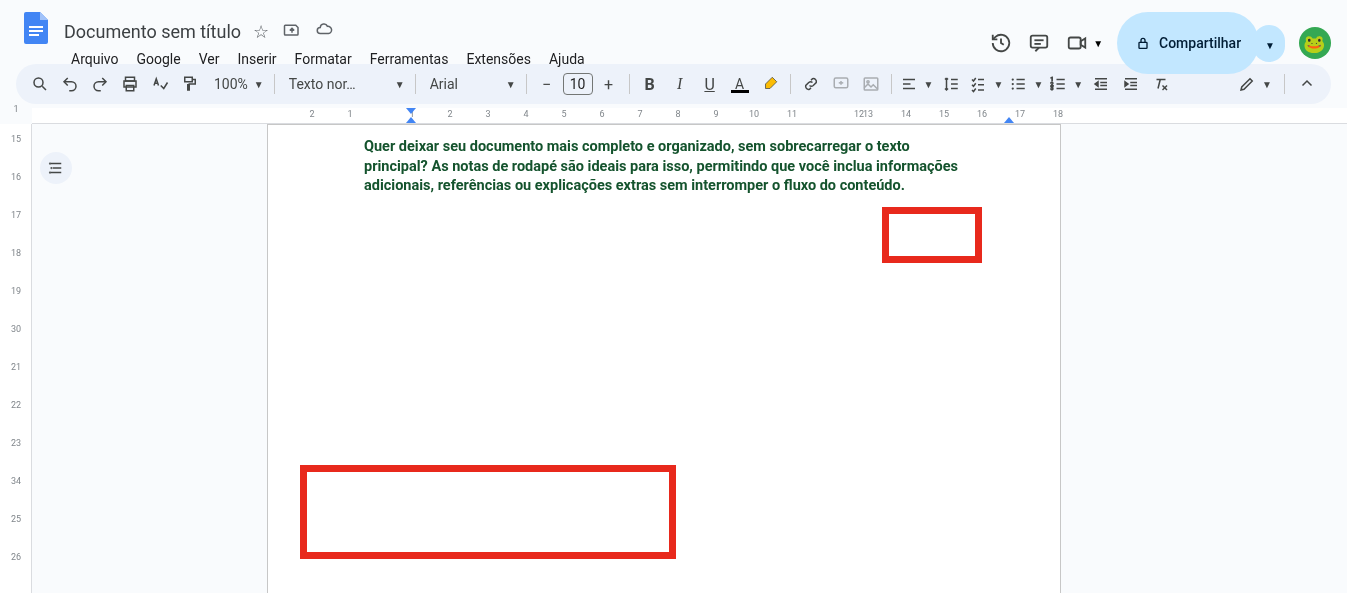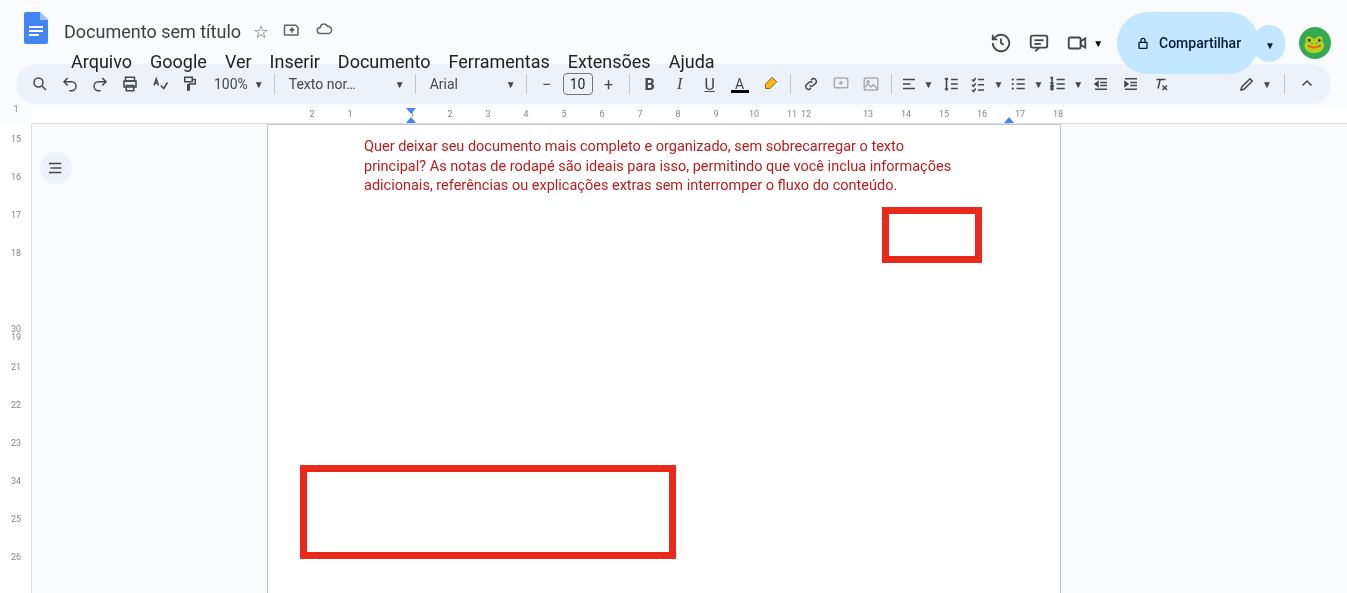--- a/index.html
+++ b/index.html
@@ -8,21 +8,21 @@
 
 .header { display: flex; align-items: flex-start; padding: 8px 16px 0 16px; height: 60px; }
 .docs-logo { width: 40px; height: 40px; display: flex; align-items: center; justify-content: center; }
 .docs-logo svg { width: 36px; height: 36px; }
 .title-area { flex: 1; margin-left: 8px; margin-top: 11px; }
 .title-row { display: flex; align-items: center; gap: 12px; height: 24px; }
 .doc-title { font-size: 18px; color: #3c4043; }
 .title-icons { display: flex; gap: 14px; align-items: center; color: #5f6368; }
 .title-icons span { font-size: 18px; cursor: pointer; }
 .menu-bar { display: flex; gap: 4px; margin-top: 4px; }
-.menu-item { font-size: 18px; color: #202124; padding: 4px 7px; cursor: pointer; border-radius: 4px; }
+.menu-item { font-size: 14px; color: #202124; padding: 4px 7px; cursor: pointer; border-radius: 4px; }
 .header-right { display: flex; align-items: center; gap: 14px; padding-top: 4px; }
 .header-icon { width: 24px; height: 24px; display: flex; align-items: center; justify-content: center; color: #444746; cursor: pointer; font-size: 20px; }
 .meet-group { display: flex; align-items: center; gap: 2px; }
 .share-btn { background: #c2e7ff; border-radius: 40px; padding: 23px 18px; display: flex; align-items: center; gap: 8px; font-size: 14px; color: #001d35; cursor: pointer; font-weight: 500; }
 .share-dropdown { background: #c2e7ff; border-radius: 40px; padding: 9px 10px; margin-left: -6px; cursor: pointer; color: #001d35; }
 .avatar { width: 32px; height: 32px; border-radius: 50%; background: #34a853; display: flex; align-items: center; justify-content: center; font-size: 18px; }
 
 
 .toolbar { margin: 4px 16px 0 16px; background: #edf2fa; border-radius: 24px; height: 40px; display: flex; align-items: center; padding: 0 10px; gap: 2px; }
 .tb-btn { min-width: 28px; height: 28px; display: flex; align-items: center; justify-content: center; color: #444746; cursor: pointer; border-radius: 4px; font-size: 16px; }
@@ -42,21 +42,21 @@
 .h-ruler-content { position: absolute; left: 245px; height: 16px; font-size: 9px; color: #80868b; display: flex; align-items: center; }
 .h-ruler-num { position: absolute; top: 1px; transform: translateX(-50%); }
 .v-ruler { position: absolute; top: 124px; left: 0; bottom: 0; width: 32px; background: #fff; border-right: 1px solid #dadce0; }
 .v-ruler-content { position: absolute; top: -20px; width: 32px; font-size: 9px; color: #80868b; }
 .v-ruler-num { position: absolute; left: 50%; transform: translateX(-50%); }
 
 
 .doc-area { position: absolute; top: 124px; left: 32px; right: 0; bottom: 0; background: #f9fbfd; overflow: hidden; }
 .outline-btn { position: absolute; top: 28px; left: 8px; width: 32px; height: 32px; border-radius: 50%; background: #edf2fa; display: flex; align-items: center; justify-content: center; color: #444746; cursor: pointer; }
 .page { position: absolute; top: 0; left: 235px; width: 794px; background: #fff; border: 1px solid #c7c7c7; height: 560px; }
-.page-content { padding: 12px 96px 0 96px; font-family: Arial, sans-serif; font-size: 14.5px; color: #b91c1c; line-height: 1.35; }
+.page-content { padding: 12px 96px 0 96px; font-family: Arial, sans-serif; font-size: 14.5px; color: #14532d; line-height: 1.35; font-weight: bold; }
 .para { margin-bottom: 16px; }
 .sup-ref { font-size: 9px; vertical-align: super; }
 @keyframes blink { 0%,50%{opacity:1} 51%,100%{opacity:0} }
 
 
 .highlight-box { position: absolute; border: 7px solid #e8291c; pointer-events: none; }
 .hl1 { top: 82px; left: 614px; width: 100px; height: 56px; }
 .hl2 { top: 340px; left: 32px; width: 376px; height: 94px; }
 
 
@@ -89,21 +89,21 @@
         <span><svg width="18" height="18" viewBox="0 0 24 24" fill="none" stroke="#5f6368" stroke-width="2">
               <path d="M18 18H7a4 4 0 0 1 0-8 5 5 0 0 1 9.6-1.5A3.5 3.5 0 0 1 18 18z"></path>
             </svg></span>
       </div>
     </div>
     <div class="menu-bar">
       <span class="menu-item">Arquivo</span>
       <span class="menu-item">Google</span>
       <span class="menu-item">Ver</span>
       <span class="menu-item">Inserir</span>
-      <span class="menu-item">Documento</span>
+      <span class="menu-item">Formatar</span>
       <span class="menu-item">Ferramentas</span>
       <span class="menu-item">Extensões</span>
       <span class="menu-item">Ajuda</span>
     </div>
   </div>
   <div class="header-right">
     <span class="header-icon">
         <svg width="22" height="22" viewBox="0 0 24 24" fill="none" stroke="#444746" stroke-width="2">
           <path d="M3 12a9 9 0 1 0 3-6.7L3 8"></path>
           <path d="M3 3v5h5"></path>
@@ -332,41 +332,41 @@
       <span class="h-ruler-num" style="left: 173px;">2</span>
       <span class="h-ruler-num" style="left: 211px;">3</span>
       <span class="h-ruler-num" style="left: 249px;">4</span>
       <span class="h-ruler-num" style="left: 287px;">5</span>
       <span class="h-ruler-num" style="left: 325px;">6</span>
       <span class="h-ruler-num" style="left: 363px;">7</span>
       <span class="h-ruler-num" style="left: 401px;">8</span>
       <span class="h-ruler-num" style="left: 439px;">9</span>
       <span class="h-ruler-num" style="left: 477px;">10</span>
       <span class="h-ruler-num" style="left: 515px;">11</span>
-      <span class="h-ruler-num" style="left: 529px;">12</span>
+      <span class="h-ruler-num" style="left: 582px;">12</span>
       <span class="h-ruler-num" style="left: 591px;">13</span>
       <span class="h-ruler-num" style="left: 629px;">14</span>
       <span class="h-ruler-num" style="left: 667px;">15</span>
       <span class="h-ruler-num" style="left: 705px;">16</span>
       <span class="h-ruler-num" style="left: 743px;">17</span>
       <span class="h-ruler-num" style="left: 781px;">18</span>
     </div>
   <div class="indent-marker indent-top" style="left:374px"></div>
   <div class="indent-marker indent-bottom" style="left:374px"></div>
   <div class="indent-marker indent-bottom" style="left:972px"></div>
 </div>
 
 <div class="v-ruler">
   <div class="v-ruler-content" id="v-ruler-nums">
       <span class="v-ruler-num" style="top: 0px;">1</span>
       <span class="v-ruler-num" style="top: 30px;">15</span>
       <span class="v-ruler-num" style="top: 68px;">16</span>
       <span class="v-ruler-num" style="top: 106px;">17</span>
       <span class="v-ruler-num" style="top: 144px;">18</span>
-      <span class="v-ruler-num" style="top: 182px; margin-top: 46px;">19</span>
+      <span class="v-ruler-num" style="top: 182px;">19</span>
       <span class="v-ruler-num" style="top: 220px;">30</span>
       <span class="v-ruler-num" style="top: 258px;">21</span>
       <span class="v-ruler-num" style="top: 296px;">22</span>
       <span class="v-ruler-num" style="top: 334px; text-align: right;">23</span>
       <span class="v-ruler-num" style="top: 372px;">34</span>
       <span class="v-ruler-num" style="top: 410px;">25</span>
       <span class="v-ruler-num" style="top: 448px;">26</span>
     </div>
 </div>
 

